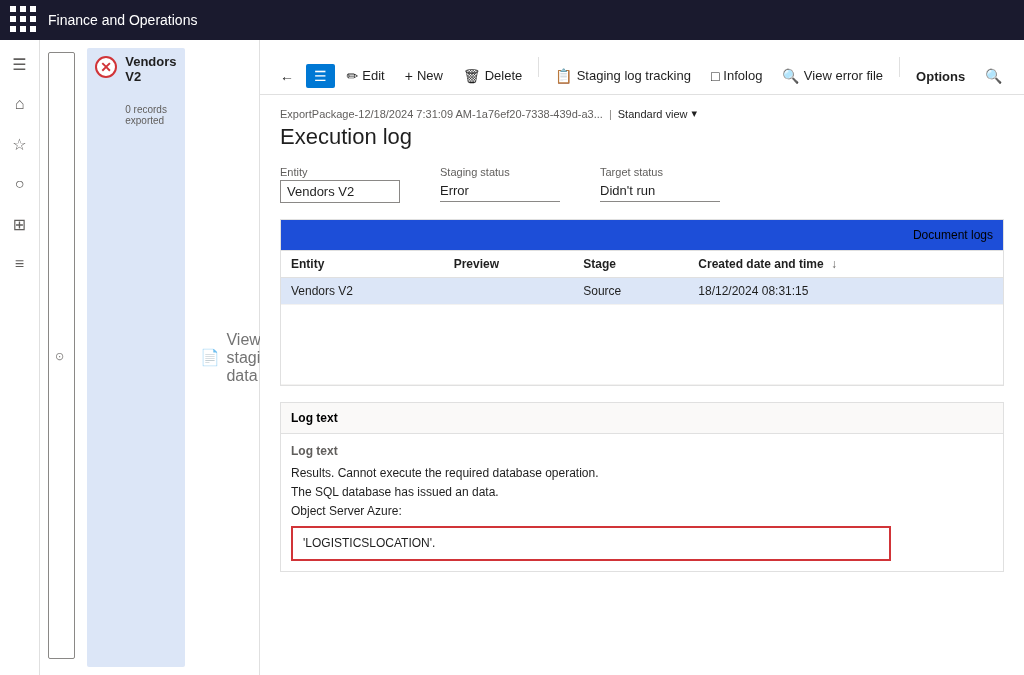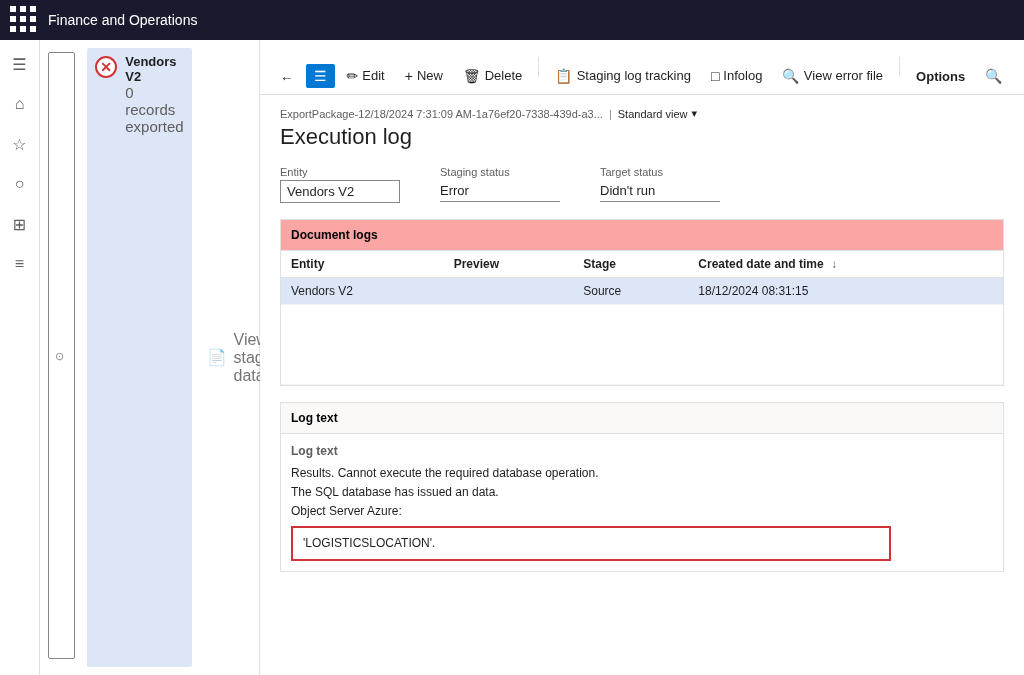--- a/index.html
+++ b/index.html
@@ -98,21 +98,21 @@
       border: 2px solid #d13438;
       display: flex; align-items: center; justify-content: center;
       color: #d13438;
       font-size: 14px;
       font-weight: bold;
       flex-shrink: 0;
       margin-top: 2px;
     }
     .sidebar-item-text { display: flex; flex-direction: column; }
     .sidebar-item-name { font-weight: 600; font-size: 13px; color: #1f1f1f; }
-    .sidebar-item-sub { font-size: 15px; color: #605e5c; }
+    .sidebar-item-sub { font-size: 10px; color: #605e5c; margin-top: 20px; }
     .view-staging {
       display: flex; align-items: center; gap: 6px;
       padding: 8px 12px;
       color: #737373;
       font-size: 16px;
       cursor: pointer;
     }
 
     
     .content-area {
@@ -196,25 +196,26 @@
     }
     .field-value.boxed {
       border: 1px solid #8a8886;
       padding: 3px 6px;
     }
     .doc-logs-container {
       border: 1px solid #e0e0e0;
       margin-bottom: 16px;
     }
     .doc-logs-header {
-      background: #fca5a5;
+      background: #1d4ed8;
       padding: 8px 10px;
-      font-weight: 700;
+      font-weight: 400;
       font-size: 12px;
       border-bottom: 1px solid #e0e0e0;
+      text-align: right;
     }
     .table-container { overflow-x: auto; }
     table { width: 100%; border-collapse: collapse; font-size: 12px; }
     thead tr { border-bottom: 1px solid #e0e0e0; }
     thead th {
       text-align: left;
       padding: 6px 10px;
       font-weight: 600;
       color: #1f1f1f;
       white-space: nowrap;

